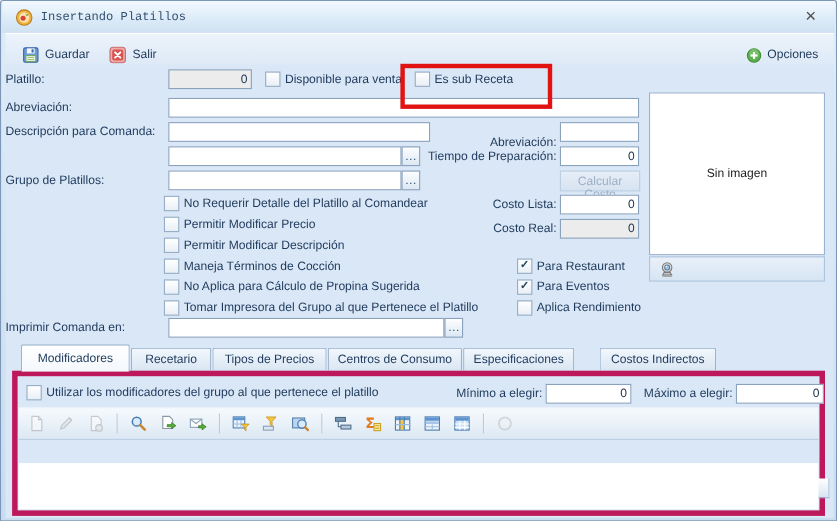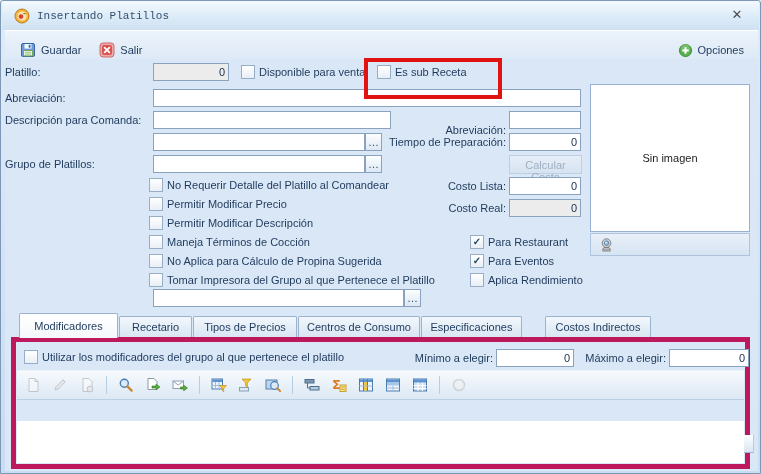--- a/index.html
+++ b/index.html
@@ -176,20 +176,21 @@
     </span>
     <span class="cb" style="left:465px;top:195px">
       <span class="box">✓</span>
       <span>Para Eventos</span>
     </span>
     <span class="cb" style="left:465px;top:214px">
       <span class="box"></span>
       <span>Aplica Rendimiento</span>
     </span>
 
+    <div class="lblA" style="top:233px">Imprimir Comanda en:</div>
     <input class="ipt" style="left: 148px; top: 230px; width: 251px;" value="">
     <button class="dots" style="left:399px;top:230px">…</button>
 
     <div class="imgpanel">
       <span>Sin imagen</span>
     </div>
     <div class="imgstrip">
       <span class="cambtn">
         <svg width="15" height="16" viewBox="0 0 16 17">
             <circle cx="8" cy="6.5" r="4.6" fill="#d8d8d8" stroke="#7a7a7a"></circle>

